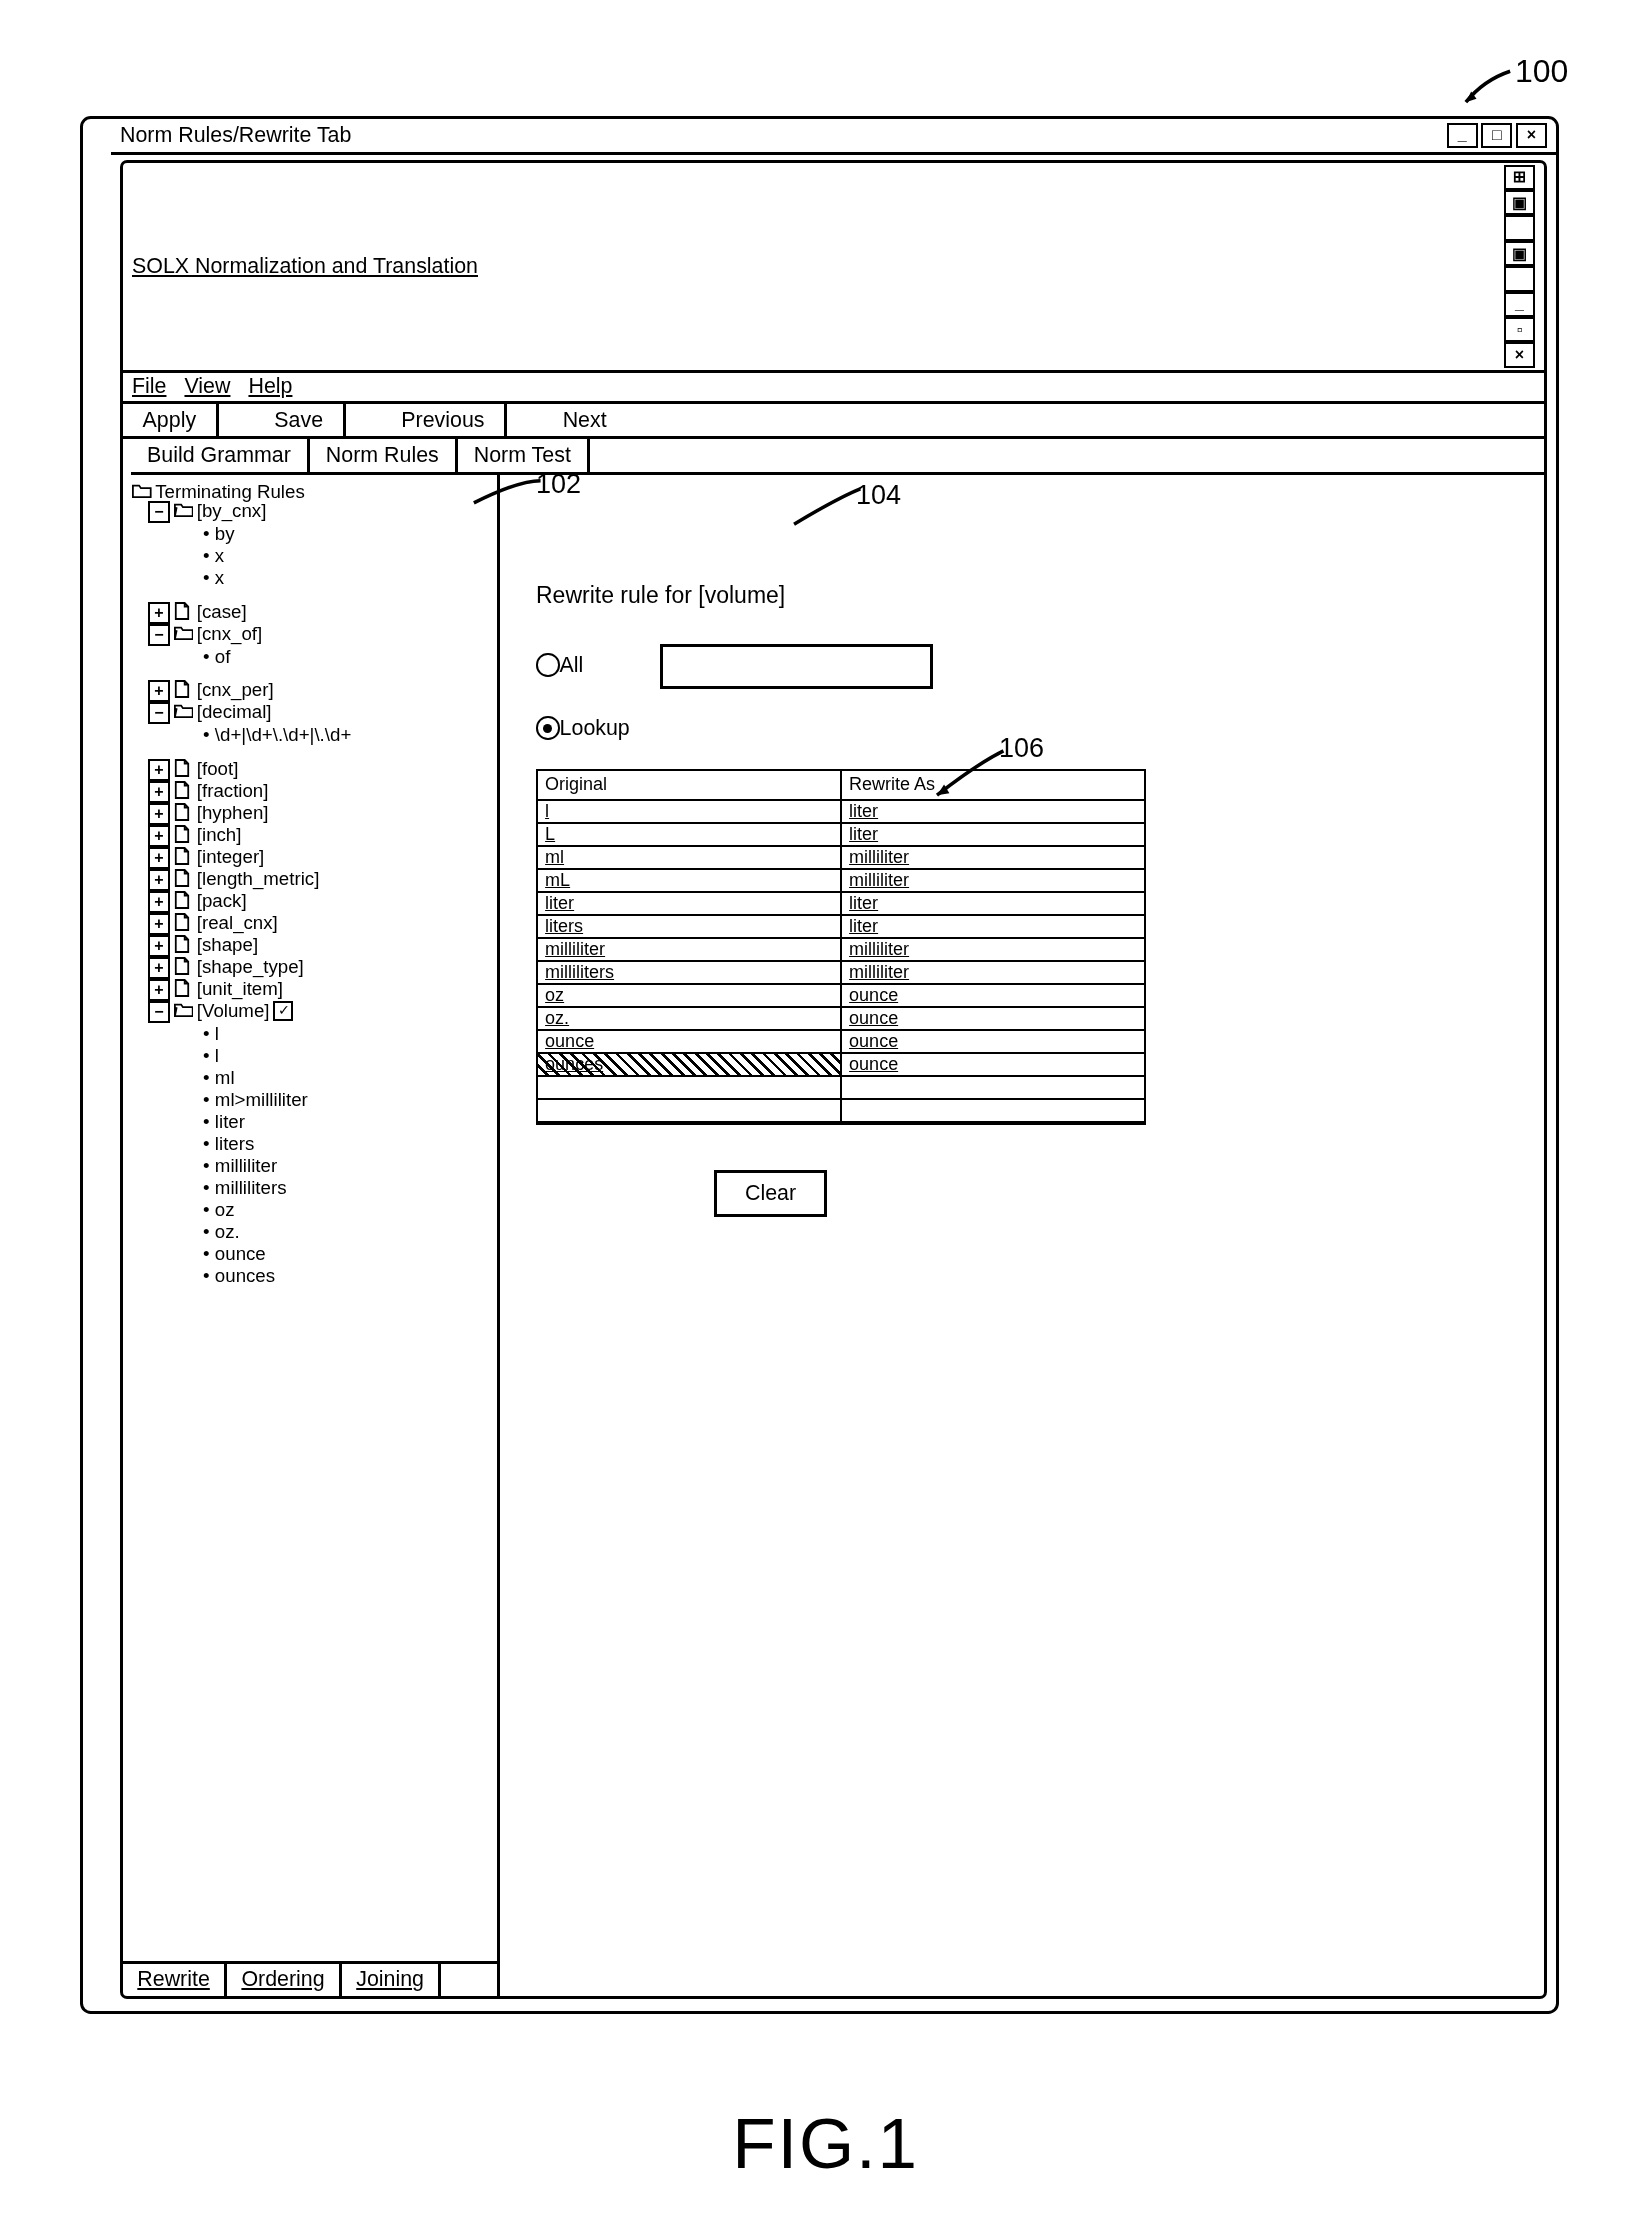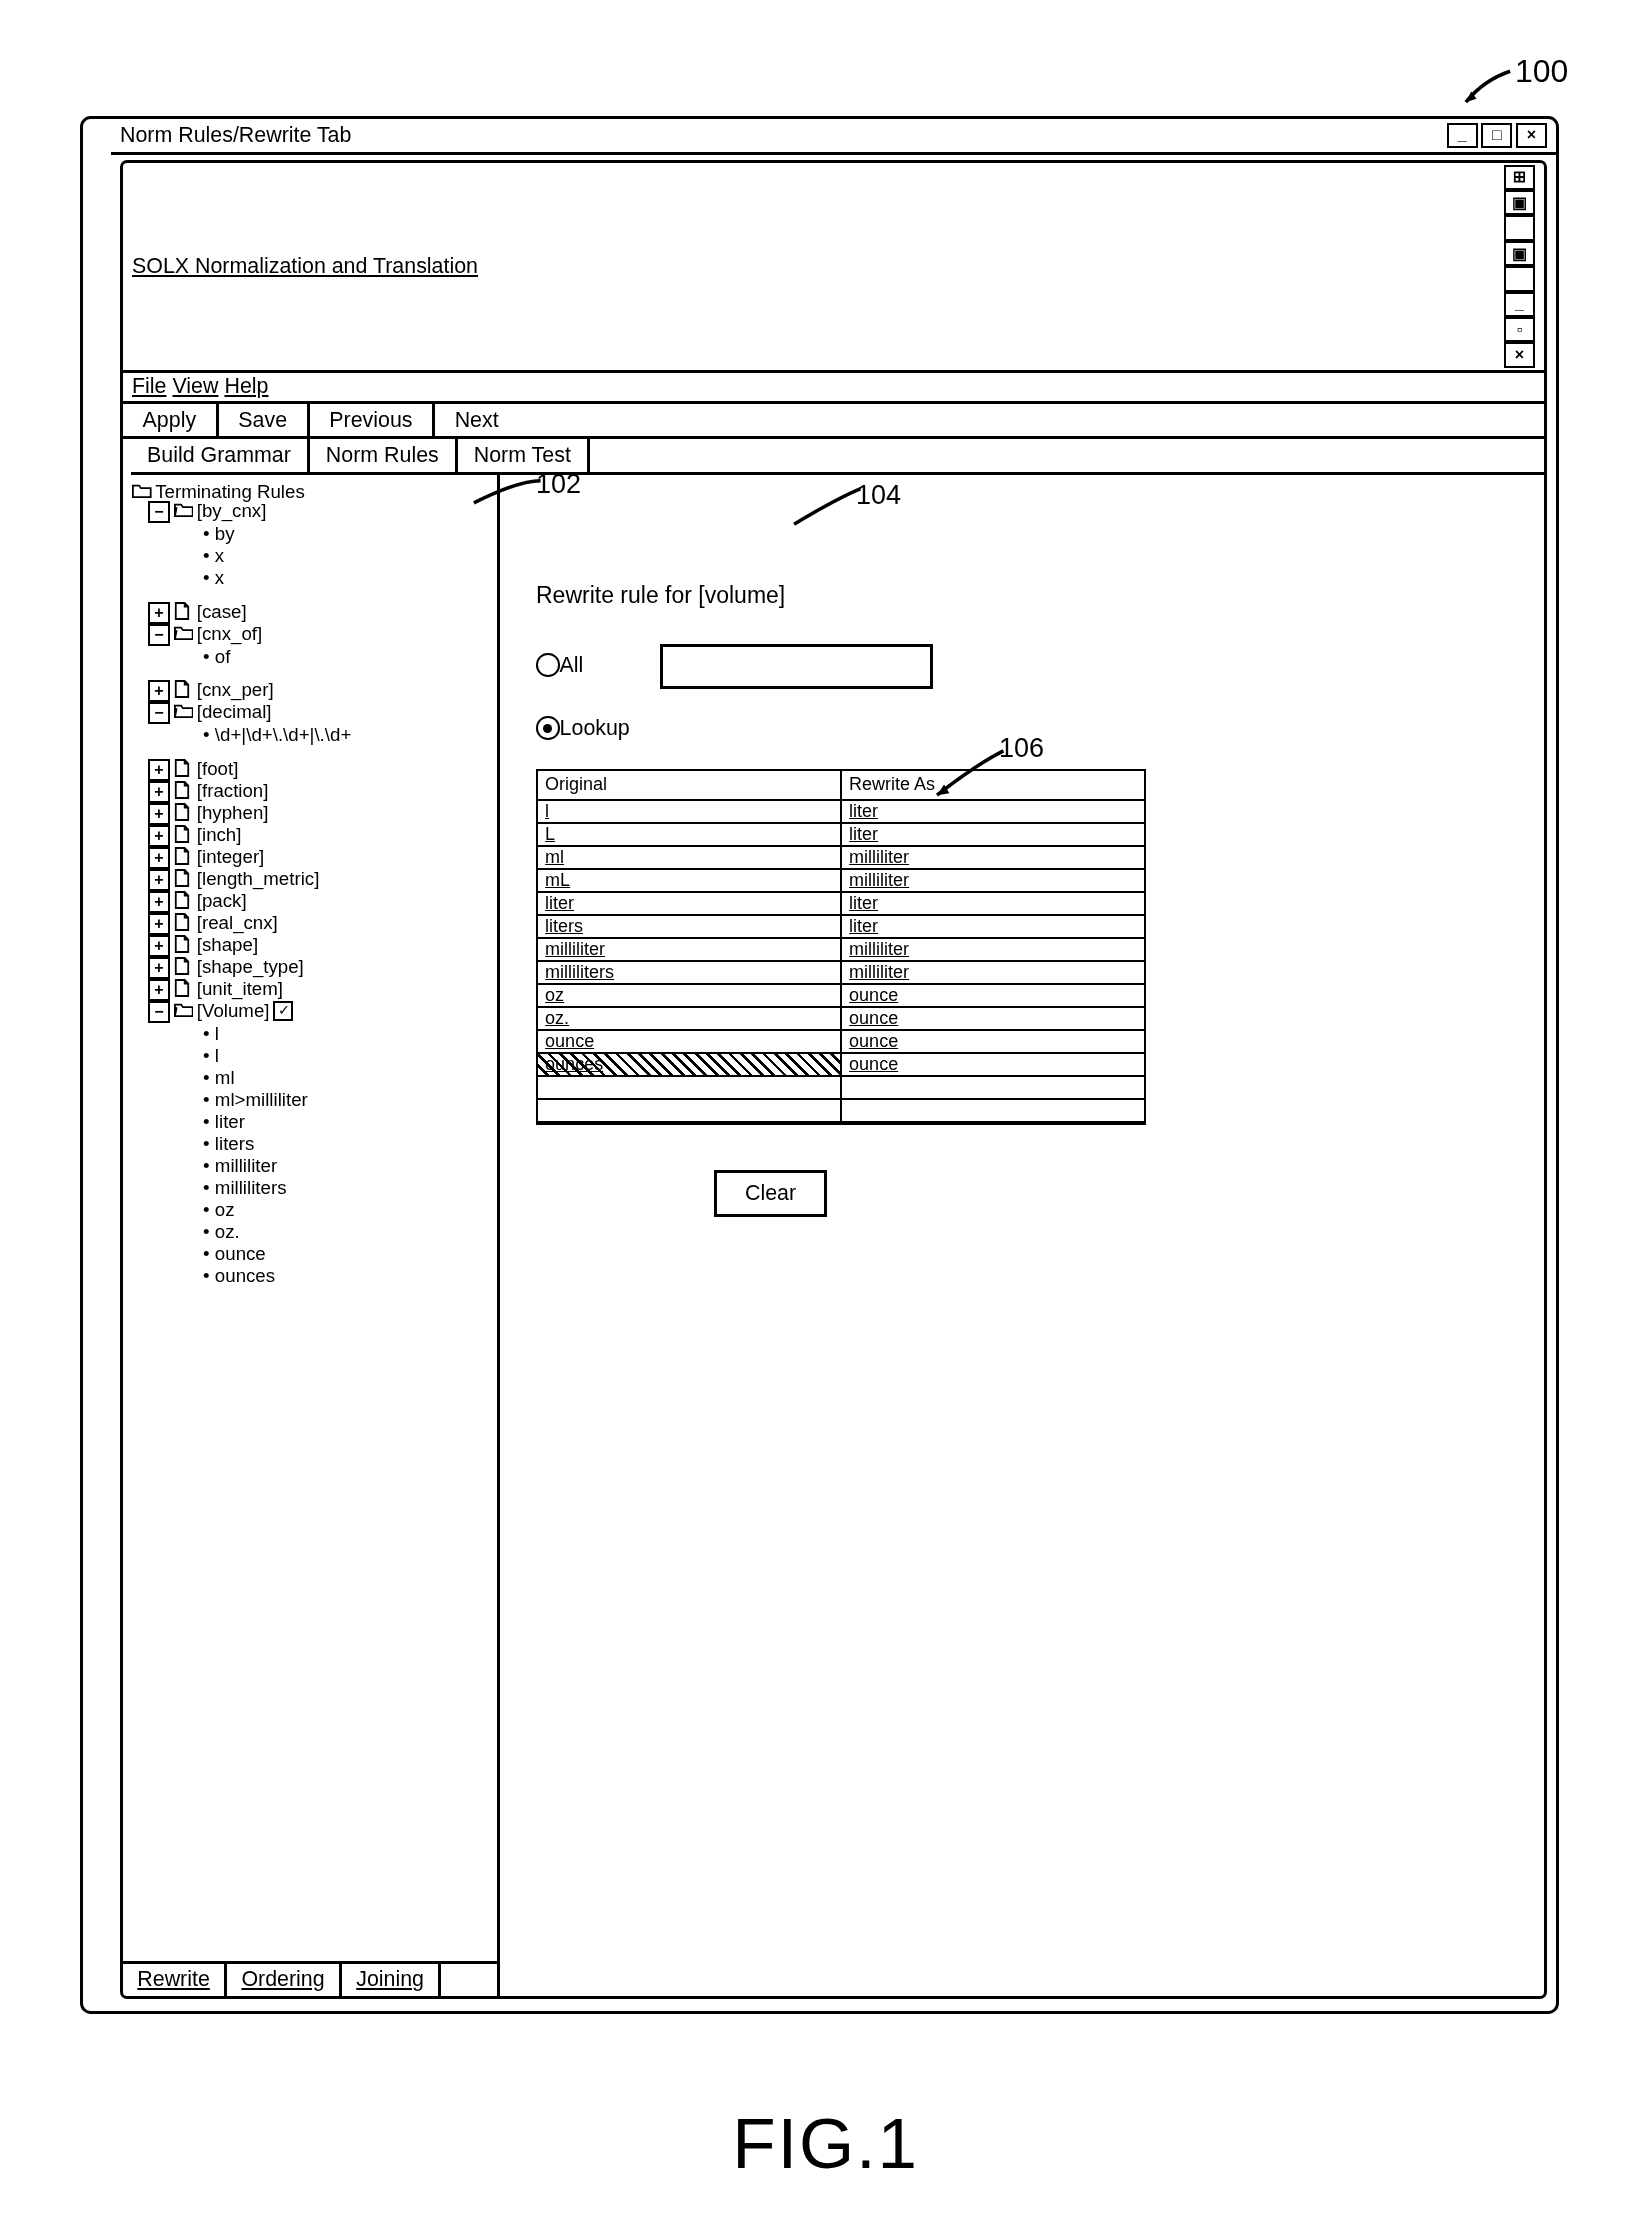--- a/index.html
+++ b/index.html
@@ -70,28 +70,29 @@
     border-bottom: 3.6px solid #000;
     padding: 1.8px 9px;
     display:flex; align-items:center; justify-content:space-between;
   }
   .inner-titlebar .t { text-decoration: underline; font-size:21.4px; }
 
   .menubar {
     border-bottom: 3.6px solid #000;
     padding: 1.8px 9px;
     font-size: 21.4px;
-    display:flex; gap:6px;
+    display:flex; gap:18px;
   }
   .menubar span { }
   .utxt { text-decoration: underline; }
 
   .toolbar {
     border-bottom: 3.6px solid #000;
     display:flex;
+    gap:36px;
   }
   .toolbar .tb {
     border-right: 3.6px solid #000;
     padding:3.6px 19.6px;
     font-size:21.4px;
   }
   .toolbar .tb:last-child { border-right:none; }
 
   .tabrow {
     display:flex;

